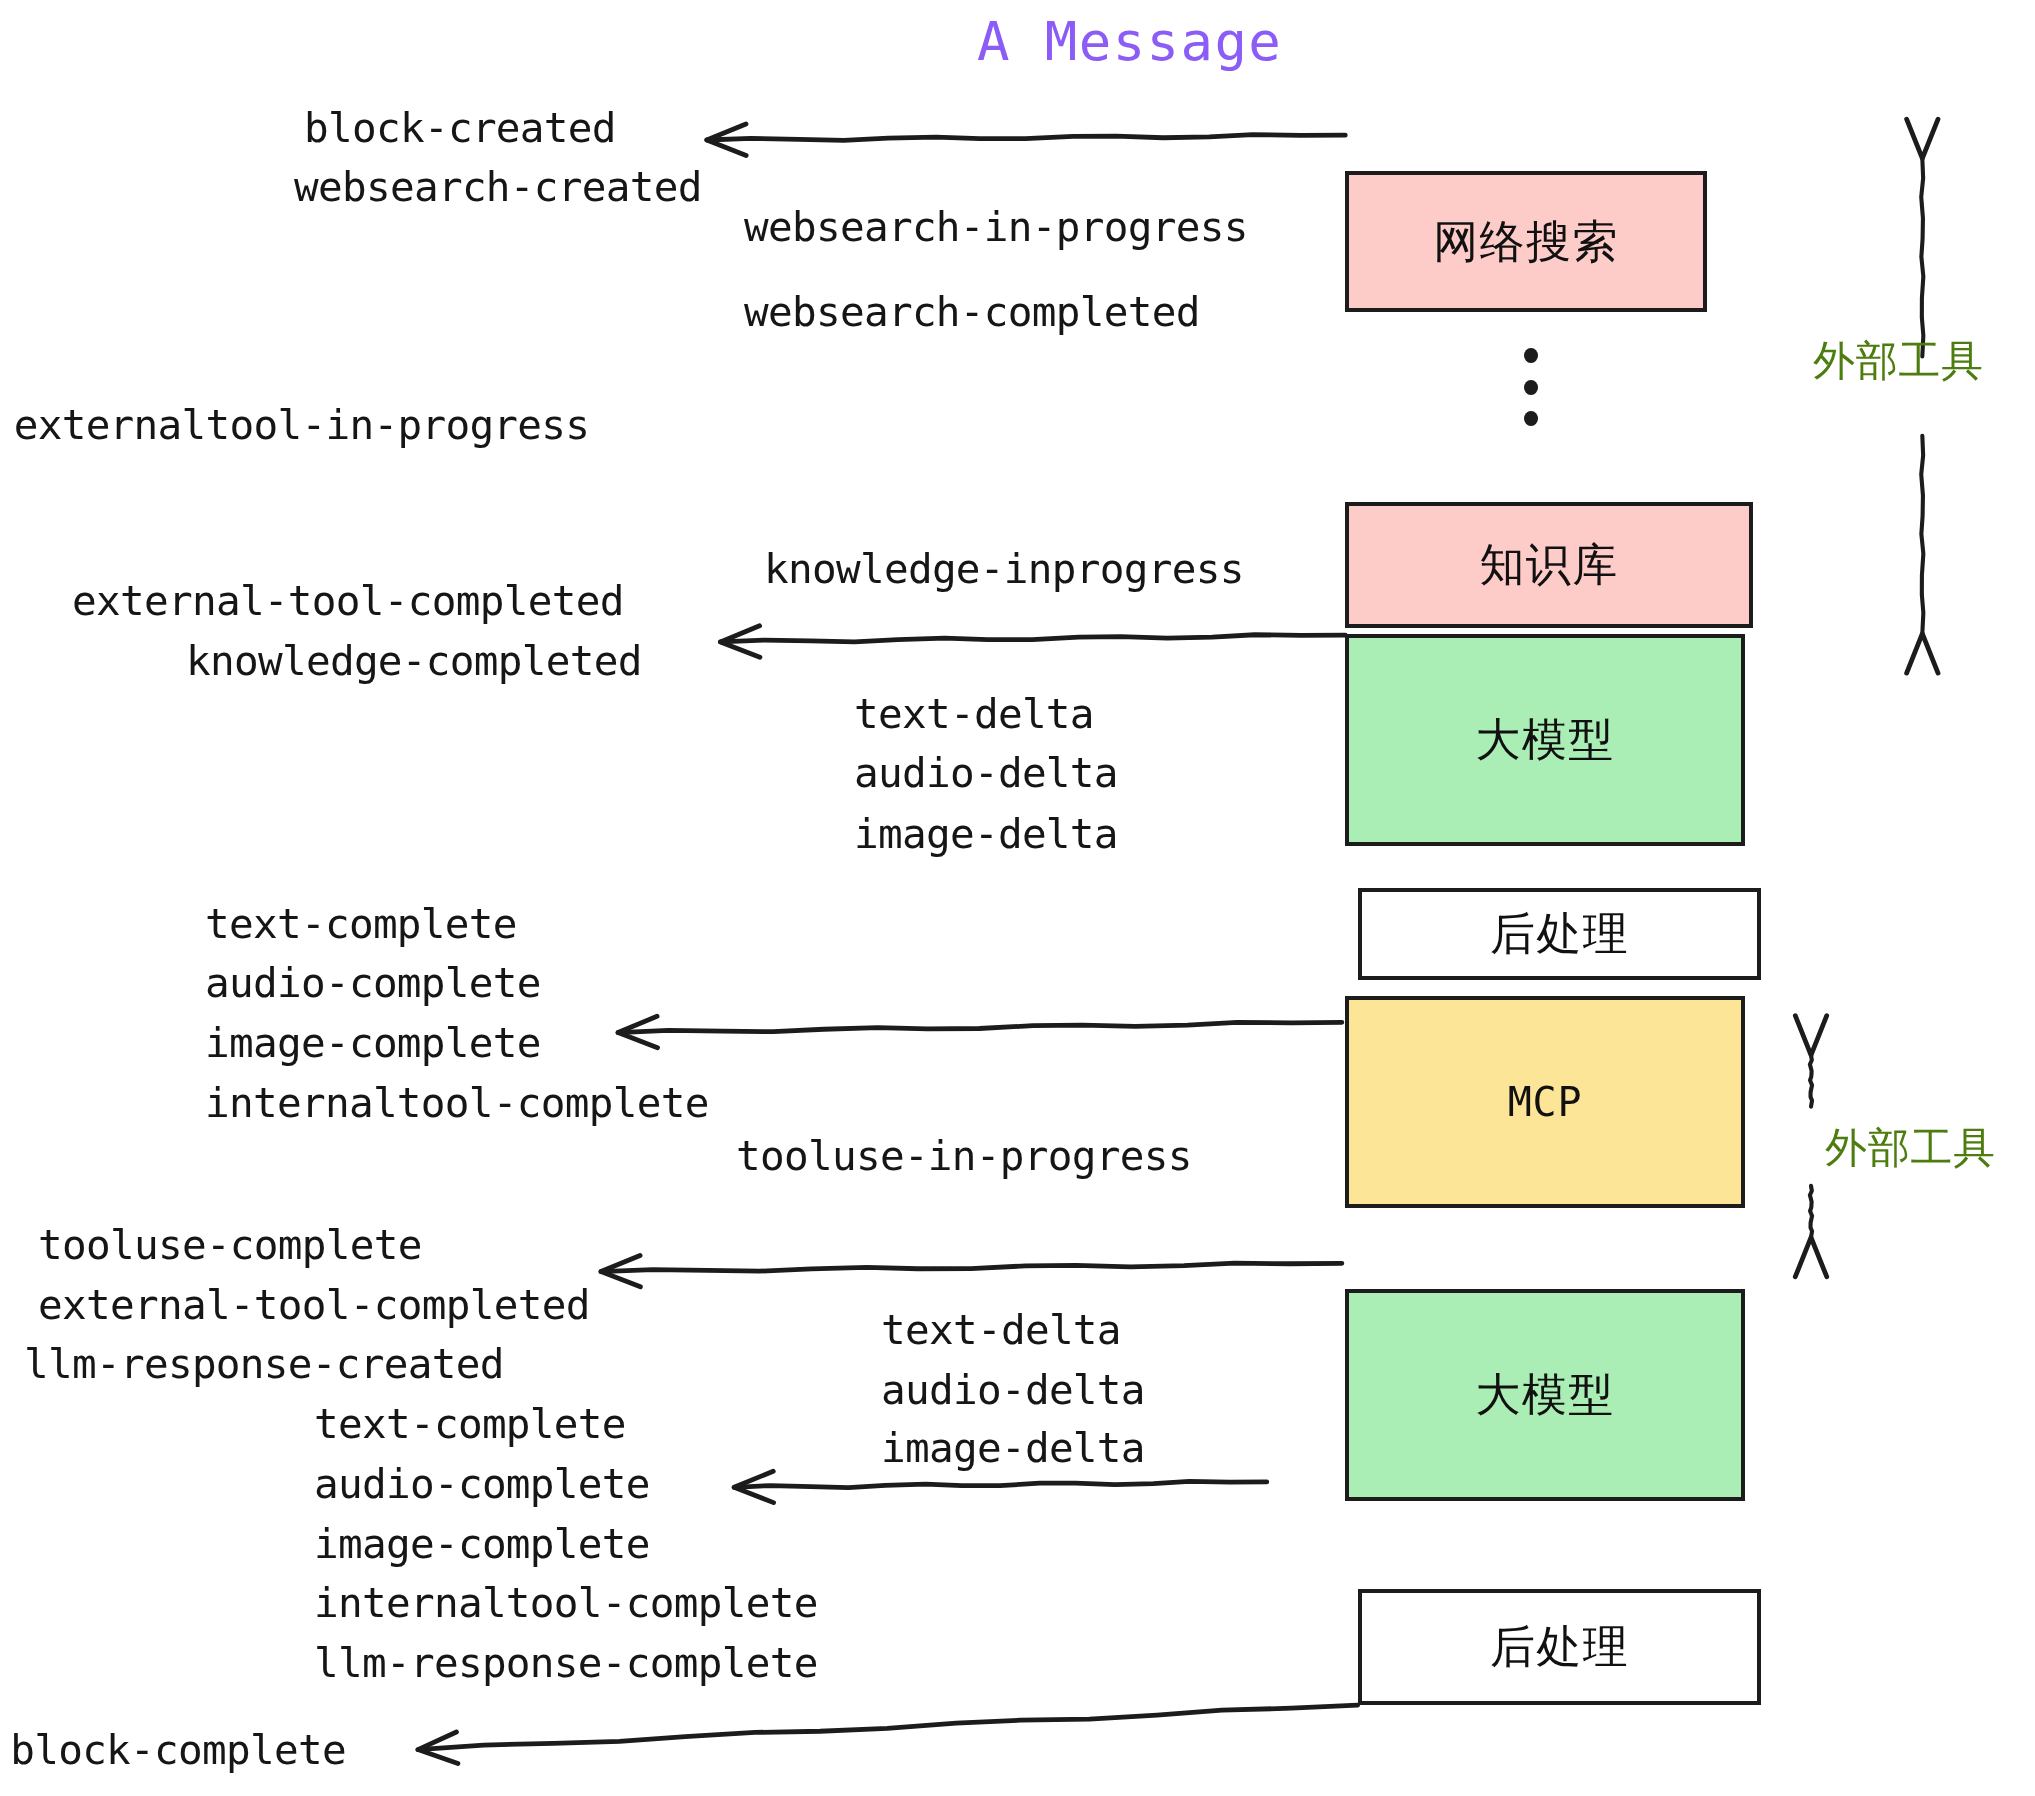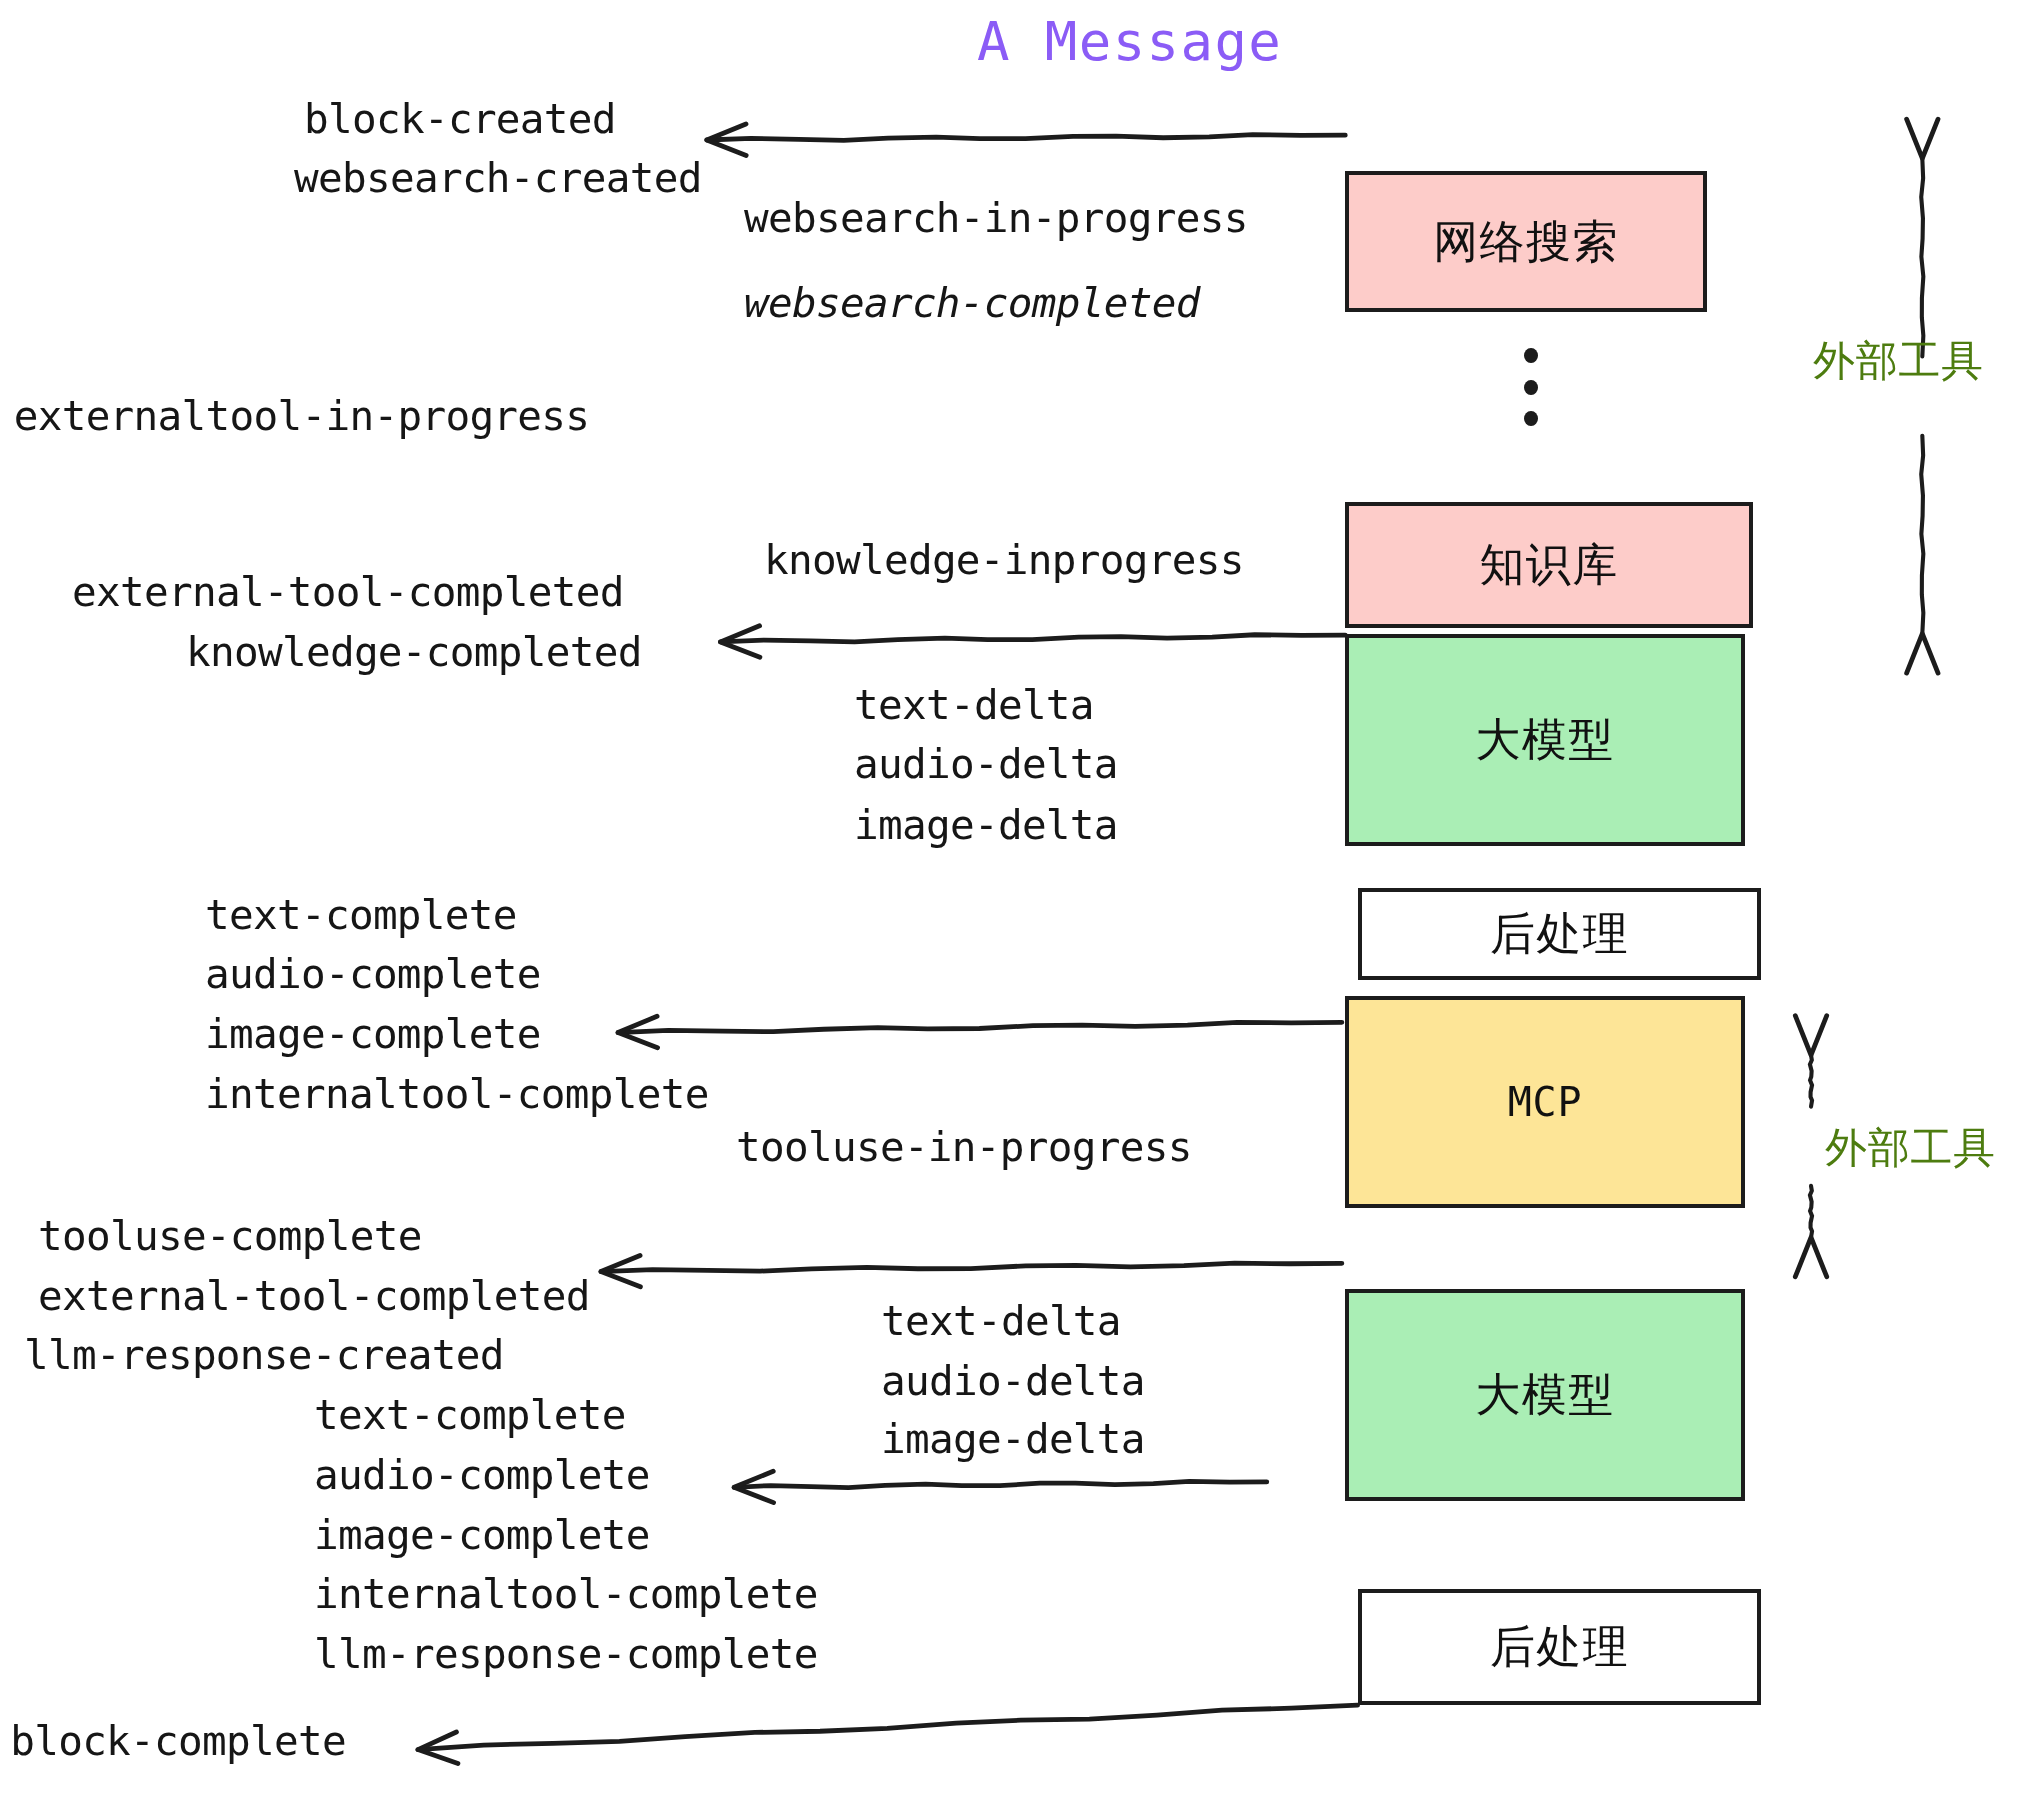--- a/index.html
+++ b/index.html
@@ -16,20 +16,21 @@
     font-family: "DejaVu Sans Mono", "Liberation Mono", monospace;
   }
   .evt {
     position: absolute;
     white-space: nowrap;
     color: #161616;
     font-family: "DejaVu Sans Mono", "Liberation Mono", monospace;
     font-size: 41px;
     line-height: 1;
     letter-spacing: -0.7px;
+    margin-top: 9px;
   }
   .title {
     position: absolute;
     white-space: nowrap;
     color: #8b5cf6;
     font-family: "DejaVu Sans Mono", "Liberation Mono", monospace;
     font-size: 54px;
     line-height: 1;
     letter-spacing: 1.4px;
   }
@@ -117,21 +118,21 @@
         <path d="M 2652 1736.5 L 2653.2 1743.8 L 2650.4 1750.1 L 2652.9 1759.8 L 2652.4 1768.1 L 2650.6 1773.3 L 2653.5 1780.7 L 2651.4 1790.6 L 2651.3 1797.7 L 2653.5 1803.0 L 2652.0 1812.0" fill="none" stroke="#1c1c1c" stroke-width="6" stroke-linecap="round"></path>
       </g>
       <path d="M 2675.0 1487.4 L 2652 1545 L 2629.0 1487.4" fill="none" stroke="#1c1c1c" stroke-width="7" stroke-linecap="round" stroke-linejoin="round"></path>
       <path d="M 2629.0 1869.6 L 2652 1812 L 2675.0 1869.6" fill="none" stroke="#1c1c1c" stroke-width="7" stroke-linecap="round" stroke-linejoin="round"></path>
     </svg>
 
   <div id="events-layer">
       <div class="evt" style="left: 304px; top: 99px;">block-created</div>
       <div class="evt" style="left: 294px; top: 158px;">websearch-created</div>
       <div class="evt" style="left: 744px; top: 198px;">websearch-in-progress</div>
-      <div class="evt" style="left: 744px; top: 283px; font-style: italic;">websearch-completed</div>
+      <div class="evt" style="left: 744px; top: 283px;">websearch-completed</div>
       <div class="evt" style="left: 13.7px; top: 396px;">externaltool-in-progress</div>
       <div class="evt" style="left: 764px; top: 540px;">knowledge-inprogress</div>
       <div class="evt" style="left: 72px; top: 572px;">external-tool-completed</div>
       <div class="evt" style="left: 186px; top: 632px;">knowledge-completed</div>
       <div class="evt" style="left: 854px; top: 685px;">text-delta</div>
       <div class="evt" style="left: 854px; top: 744px;">audio-delta</div>
       <div class="evt" style="left: 854px; top: 805px;">image-delta</div>
       <div class="evt" style="left: 205px; top: 895px;">text-complete</div>
       <div class="evt" style="left: 205px; top: 954px;">audio-complete</div>
       <div class="evt" style="left: 205px; top: 1014px;">image-complete</div>

